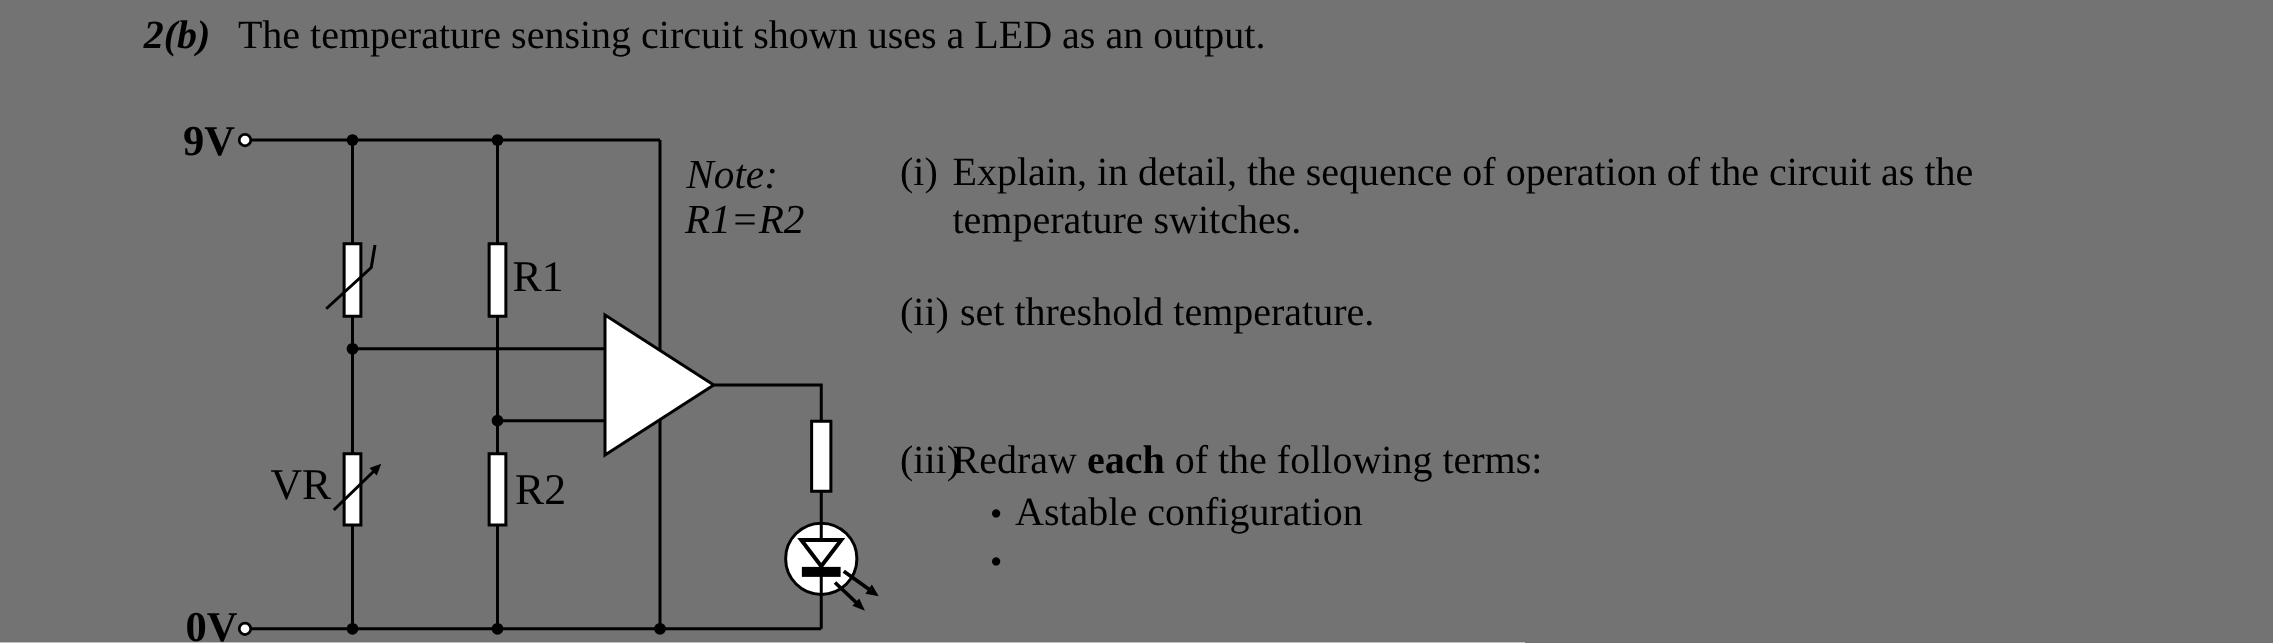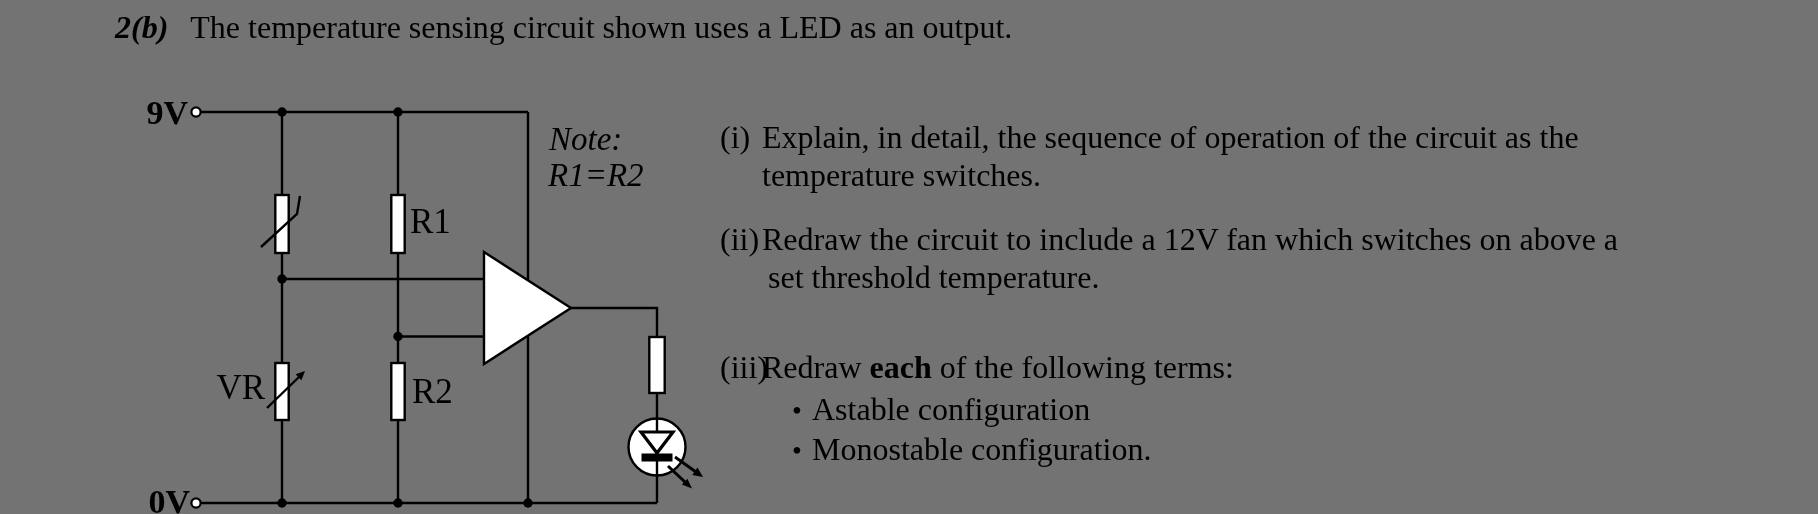--- a/index.html
+++ b/index.html
@@ -16,21 +16,21 @@
     font-size:32px;line-height:38px;white-space:nowrap;
   }
   .q-number{font-weight:bold;font-style:italic;margin-right:22px;}
   .circuit-svg{position:absolute;left:0;top:0;}
   .rail-label{font-weight:bold;font-size:34px;}
   .comp-label{font-size:35px;}
   .note-label{font-style:italic;font-size:33px;}
   .questions{position:absolute;left:720px;top:0;width:1060px;}
   .question{position:absolute;left:0;font-size:32px;line-height:38px;}
   .q1{top:118px;}
-  .q2{top:220px;}
+  .q2{top:230px;}
   .q3{top:348px;}
   .q-label{position:absolute;left:0;top:0;}
   .q-body{margin-left:42px;}
   .q-line{white-space:nowrap;}
   .q2 .q-body .q-line:last-child{margin-left:6px;}
   .bullet-row{display:flex;align-items:baseline;margin-left:30px;white-space:nowrap;}
   .bullet-row.first{margin-top:4px;}
   .bullet-mark{width:15px;font-size:28px;}
   .bullet-text{margin-left:5px;}
   .bold{font-weight:bold;}
@@ -111,34 +111,32 @@
       <span class="q-label">(i)</span>
       <div class="q-body">
         <div class="q-line">Explain, in detail, the sequence of operation of the circuit as the</div>
         <div class="q-line">temperature switches.</div>
       </div>
     </div>
 
     <div class="question q2">
       <span class="q-label">(ii)</span>
       <div class="q-body">
-        <div class="q-line">Redraw the circuit to include a 12V fan which switches on above a</div>
         <div class="q-line">set threshold temperature.</div>
       </div>
     </div>
 
     <div class="question q3">
       <span class="q-label">(iii)</span>
       <div class="q-body">
         <div class="q-line"><span>Redraw </span><span class="bold">each</span><span> of the following terms:</span></div>
         <div class="bullet-row first">
           <span class="bullet-mark">•</span>
           <span class="bullet-text">Astable configuration</span>
         </div>
         <div class="bullet-row">
           <span class="bullet-mark">•</span>
-          <span class="bullet-text">Monostable configuration.</span>
         </div>
       </div>
     </div>
 
   </div>
 </div>
 
 </body></html>

